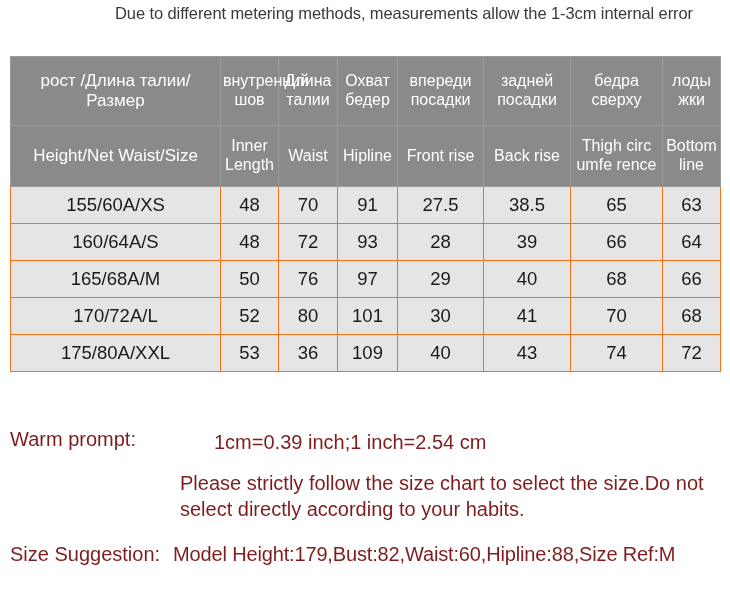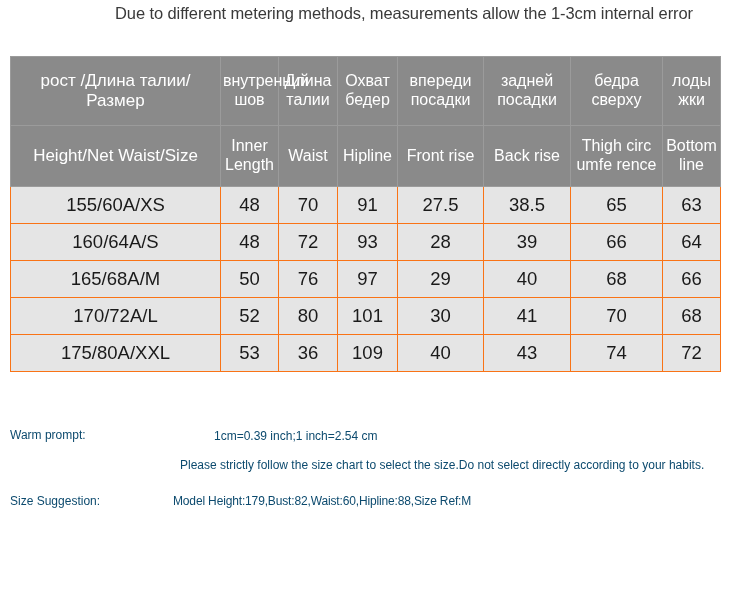--- a/index.html
+++ b/index.html
@@ -76,22 +76,22 @@
     color: #1a1a1a;
   }
   tr.data td.size-cell { font-size: 18.5px; }
 
   
   .notes {
     position: absolute;
     left: 10px;
     top: 428px;
     width: 712px;
-    font-size: 12px;
-    color: #0c4a6e;
+    font-size: 20px;
+    color: #7f1d1d;
   }
   .note-row {
     display: flex;
     align-items: flex-start;
   }
   .note-label {
     flex: 0 0 auto;
     white-space: nowrap;
   }
   .note-body {

